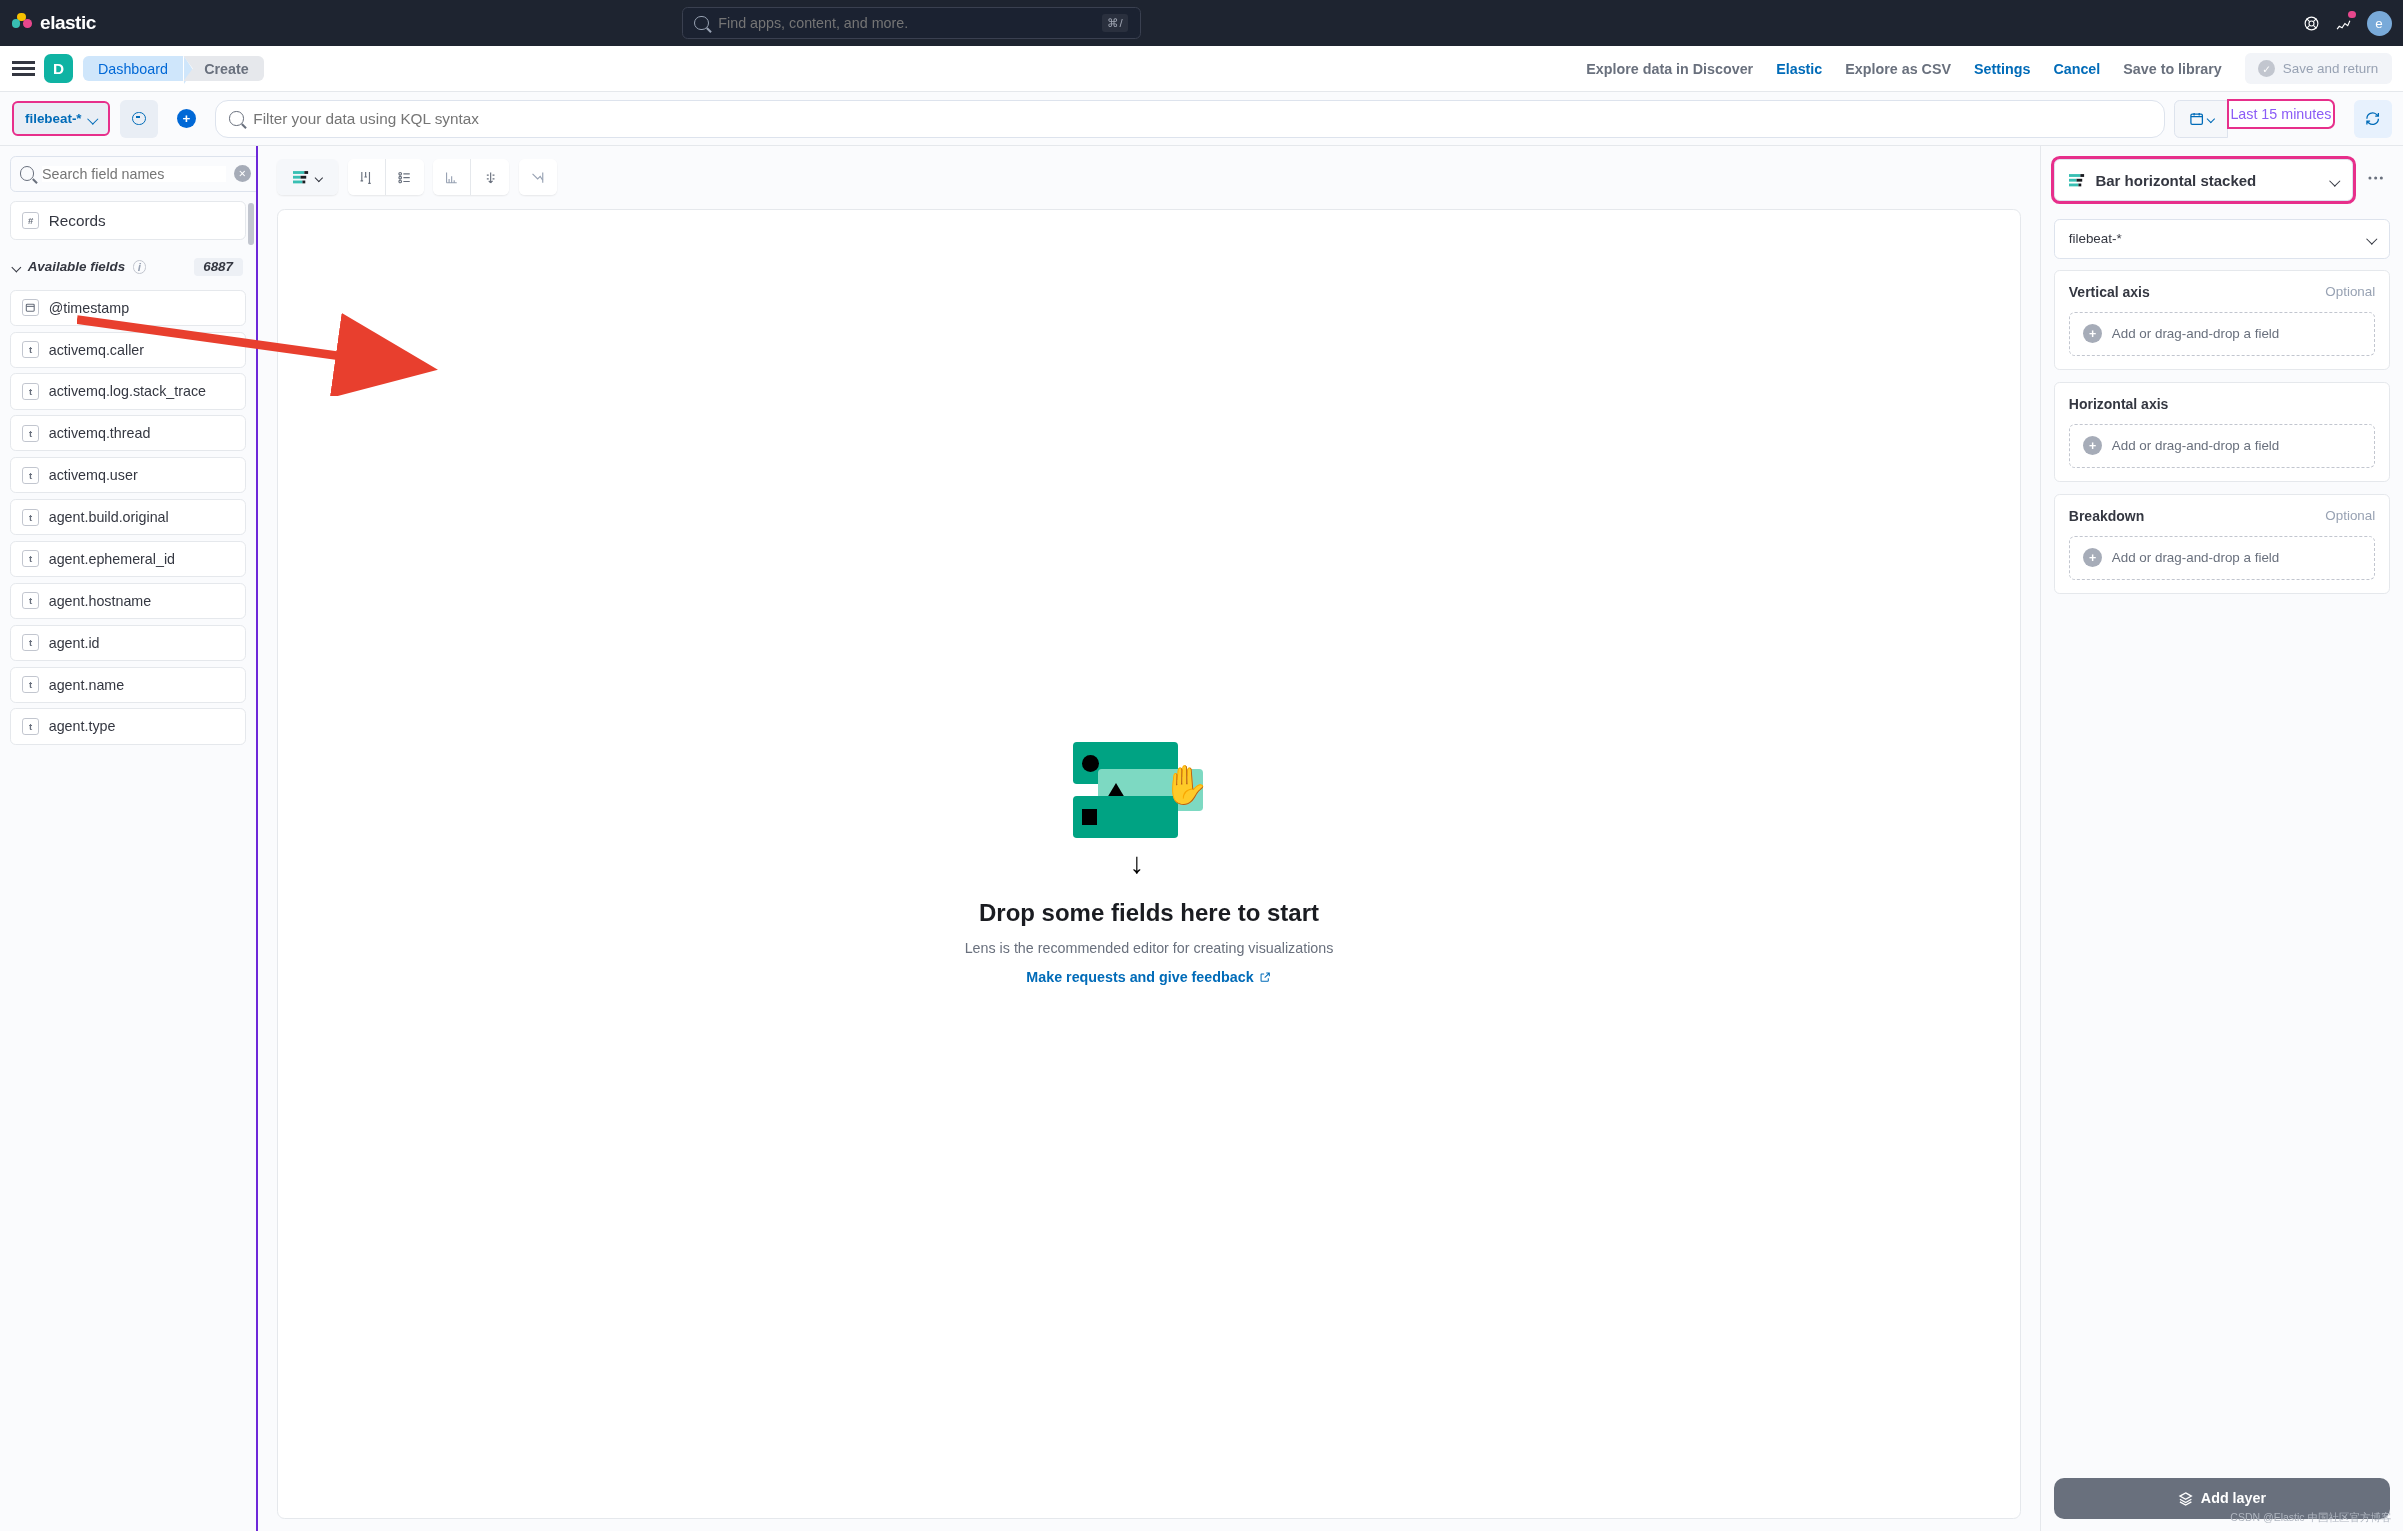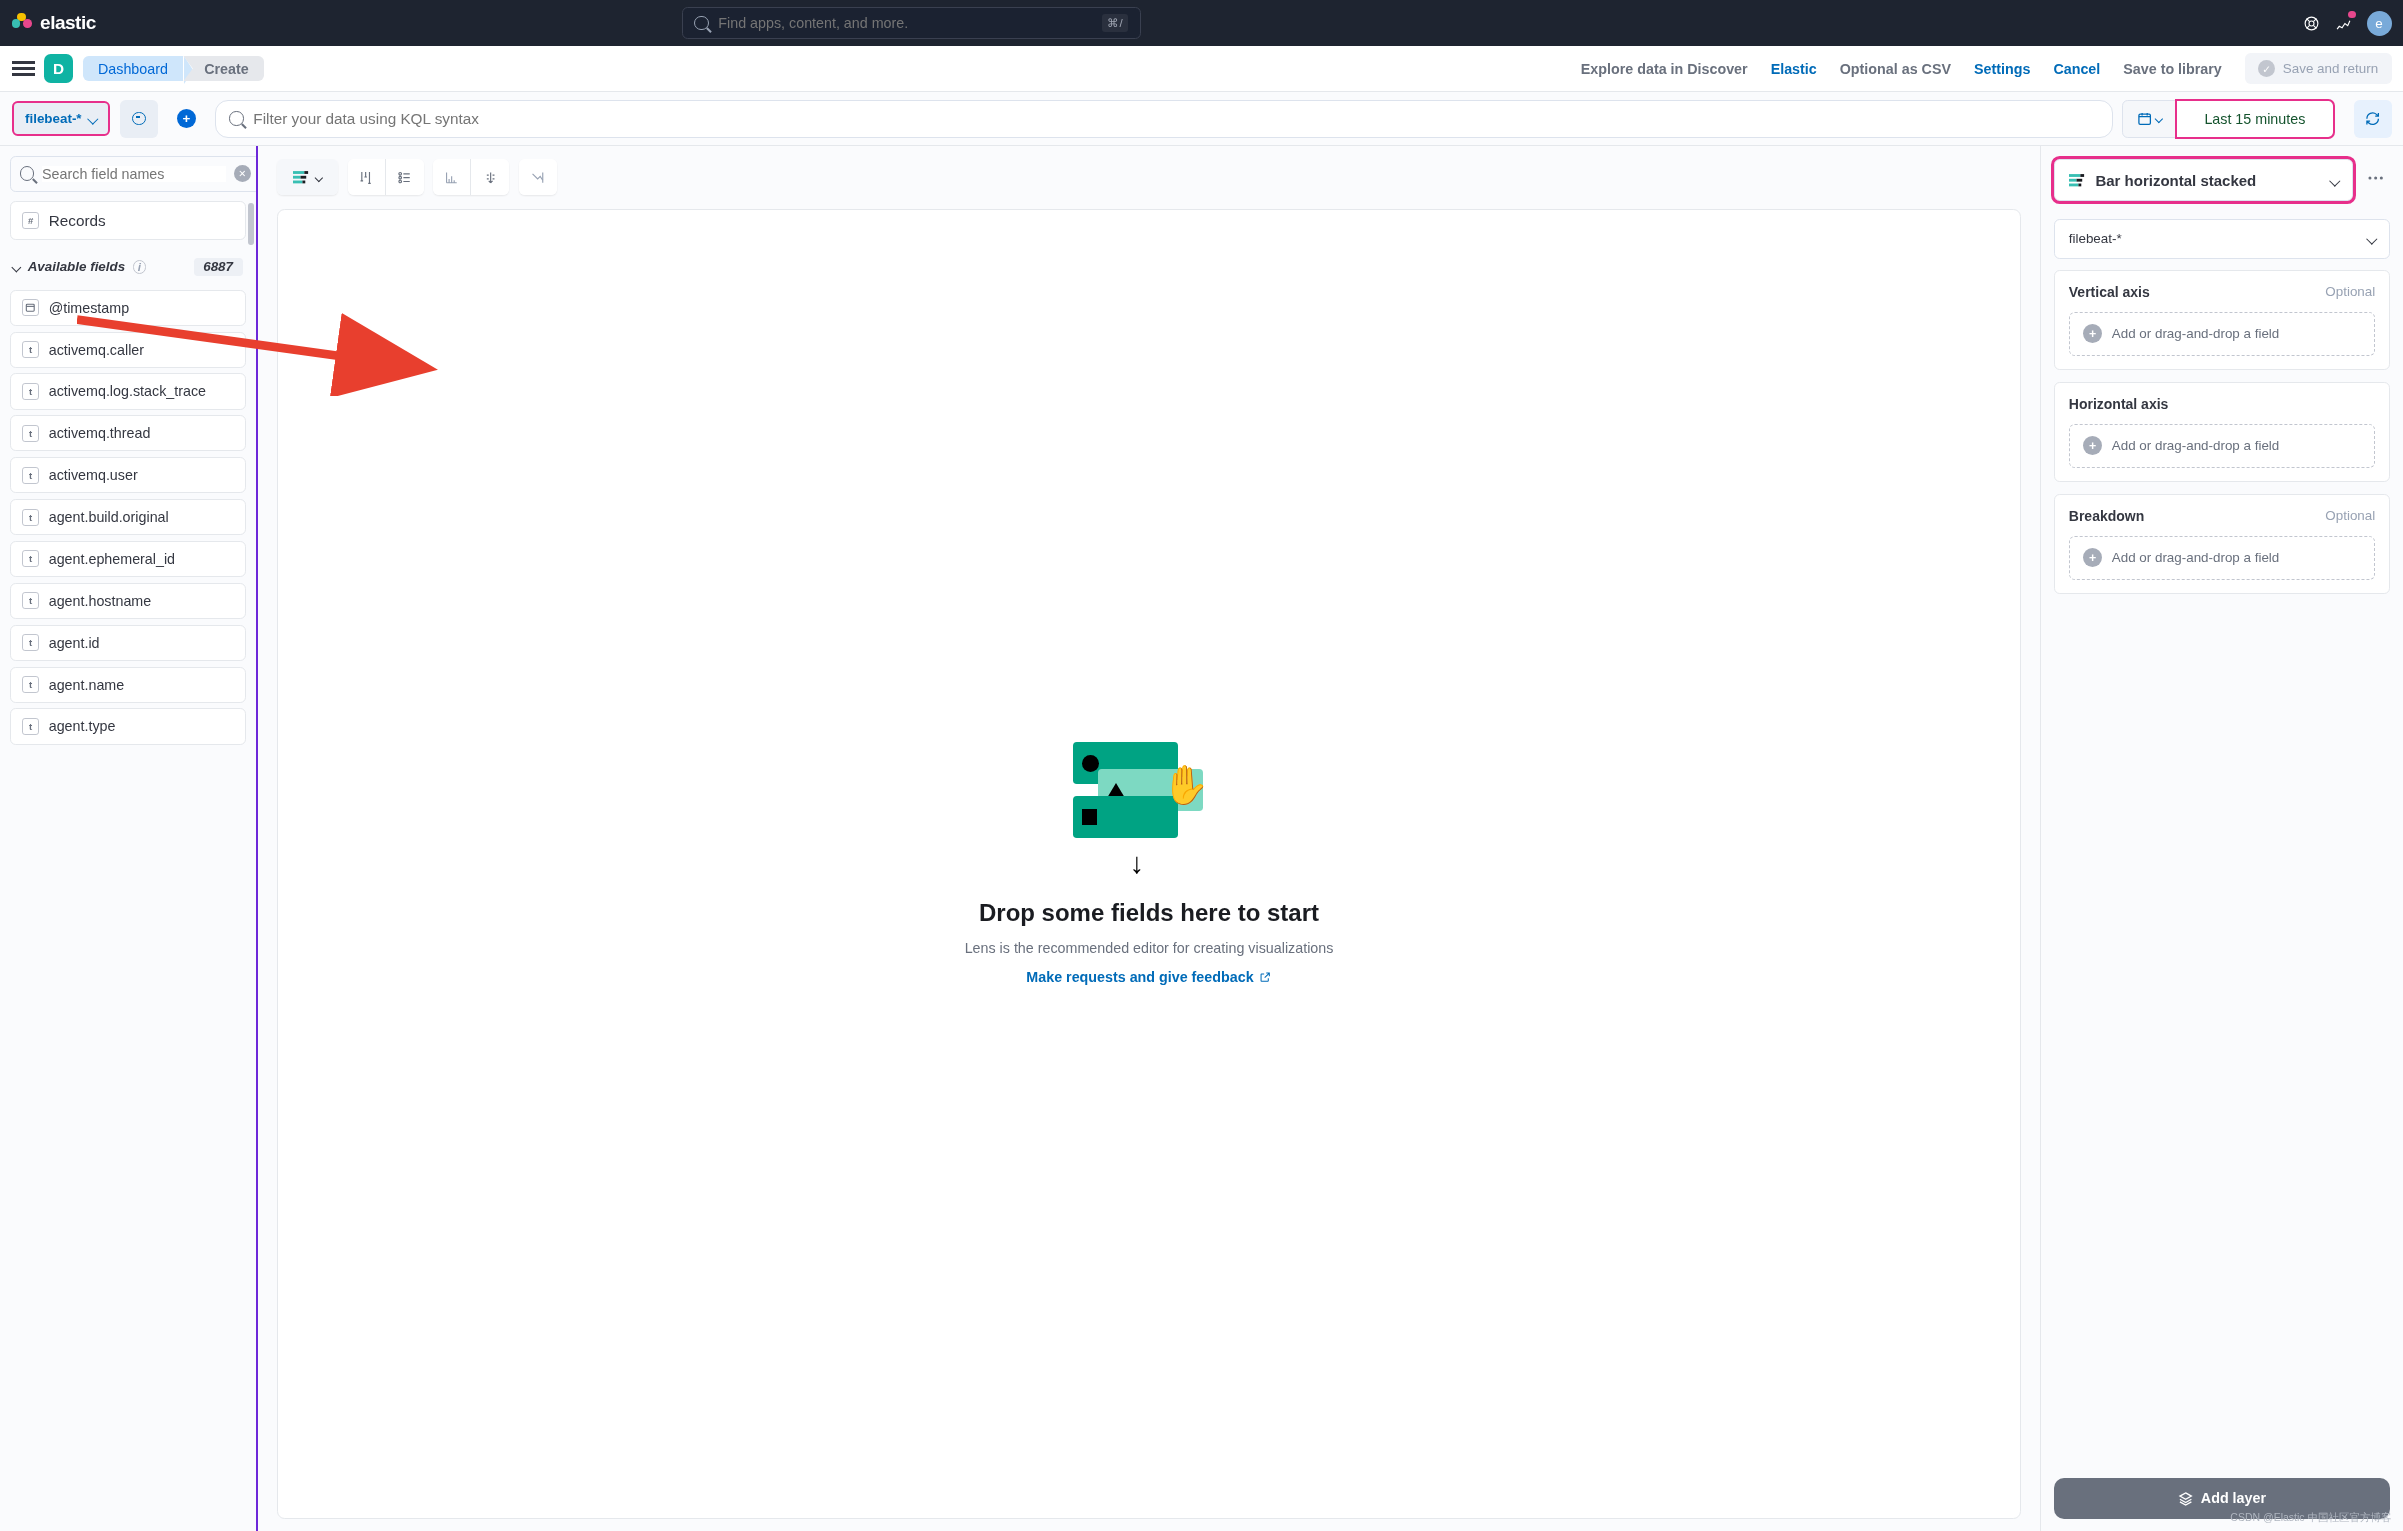--- a/index.html
+++ b/index.html
@@ -41,21 +41,21 @@
 
 .filterrow { height: 54px; display: flex; align-items: center; padding: 7.6px 11.5px; gap: 9.6px; background: #fafbfd; border-bottom: 1px solid #e5e8ec; }
 .index-select { display: flex; align-items: center; gap: 7.6px; background: #e9eef5; border-radius: 5.7px; padding: 7.6px 11.5px; color: #006bb8; font-weight: 700; border: 2.9px solid #e72f8b; }
 .icon-btn { width: 38px; height: 38px; border-radius: 5.7px; display: flex; align-items: center; justify-content: center; background: #e9eef5; cursor: pointer; }
 .add-filter { width: 38px; height: 38px; border-radius: 5.7px; display: flex; align-items: center; justify-content: center; cursor: pointer; }
 .add-circle { width: 19px; height: 19px; border-radius: 50%; background: #0068d6; color: #fff; display: flex; align-items: center; justify-content: center; font-size: 13.4px; font-weight: 700; }
 .kql { flex: 1; height: 38px; border: 1px solid #dde3ed; border-radius: 13px; display: flex; align-items: center; padding: 0 13.4px; gap: 9.6px; background: #fff; }
 .kql input { flex: 1; border: none; outline: none; font-size: 15.3px; color: #69707d; }
 .date-group { display: flex; gap: 0; }
 .cal-btn { width: 54px; height: 38px; border: 1px solid #dde3ed; border-radius: 5.7px 0 0 5.7px; background: #f5f7fa; display: flex; align-items: center; justify-content: center; gap: 3.8px; cursor: pointer; }
-.date-display { height: 38px; padding: 0 28px; border: 1px solid #dde3ed; border-left: none; border-radius: 0 5.7px 5.7px 0; display: flex; align-items: center; font-size: 14.3px; color: #14532d; background: #fff; outline: 2.9px solid #e72f8b; outline-offset: -1px; }
+.date-display { height: 28px; padding: 0 2px; border: 1px solid #dde3ed; border-left: none; border-radius: 0 5.7px 5.7px 0; display: flex; align-items: center; font-size: 14.3px; color: #8b5cf6; background: #fff; outline: 2.9px solid #e72f8b; outline-offset: -1px; }
 .refresh { width: 38px; height: 38px; margin-left: 9.6px; background: #e7f1fd; border-radius: 5.7px; display: flex; align-items: center; justify-content: center; cursor: pointer; }
 
 
 .main { display: flex; height: calc(100vh - 145px); background: #fafbfd; }
 
 
 .sidebar-left { width: 258px; background: #fafbfd; border-right: 2px solid #6d28d9; padding: 9.6px; overflow-y: auto; position: relative; }
 .field-search-row { display: flex; gap: 7.6px; margin-bottom: 9.6px; }
 .field-search { flex: 1; height: 36px; border: 1px solid #dde3ed; border-radius: 5.7px; display: flex; align-items: center; padding: 0 9.6px; gap: 7.6px; }
 .field-search input { flex: 1; border: none; outline: none; font-size: 14.3px; }
@@ -158,21 +158,21 @@
       <span></span>
     </div>
   <div class="app-badge">D</div>
   <div class="breadcrumb">
     <span class="crumb first">Dashboard</span>
     <span class="crumb last">Create</span>
   </div>
   <div class="sub-actions">
     <span class="sub-link">Explore data in Discover</span>
     <span class="sub-link blue">Elastic</span>
-    <span class="sub-link">Optional as CSV</span>
+    <span class="sub-link">Explore as CSV</span>
     <span class="sub-link blue">Settings</span>
     <span class="sub-link blue">Cancel</span>
     <span class="sub-link">Save to library</span>
     <div class="save-return">
       <span class="check-circle">✓</span>
       <span>Save and return</span>
     </div>
   </div>
 </div>
 

